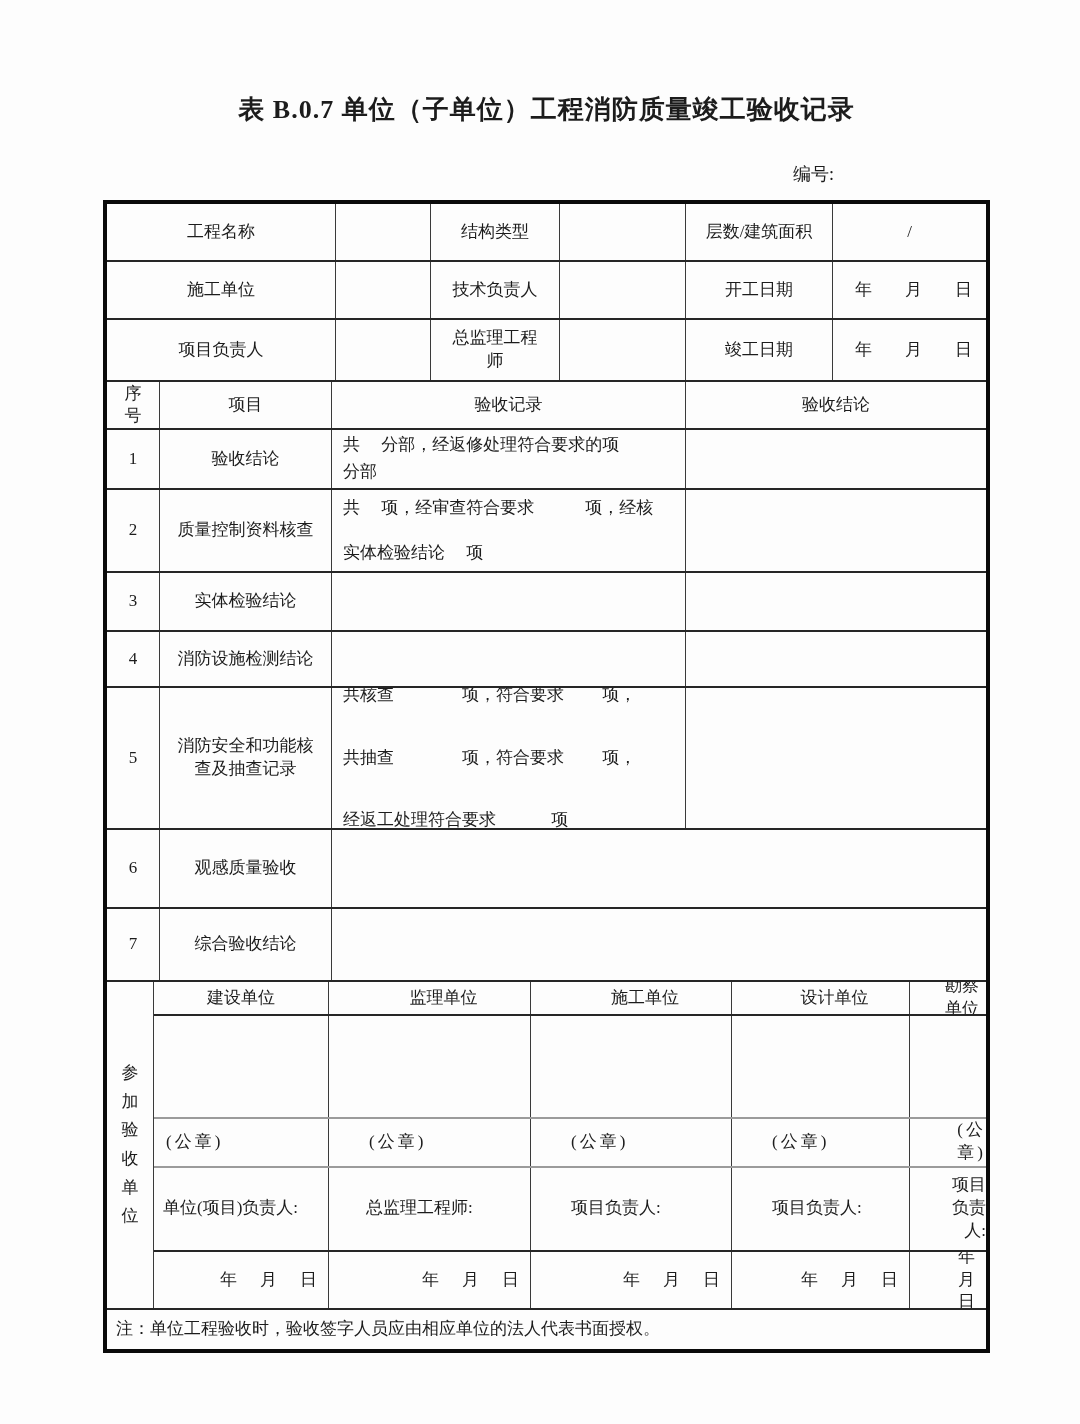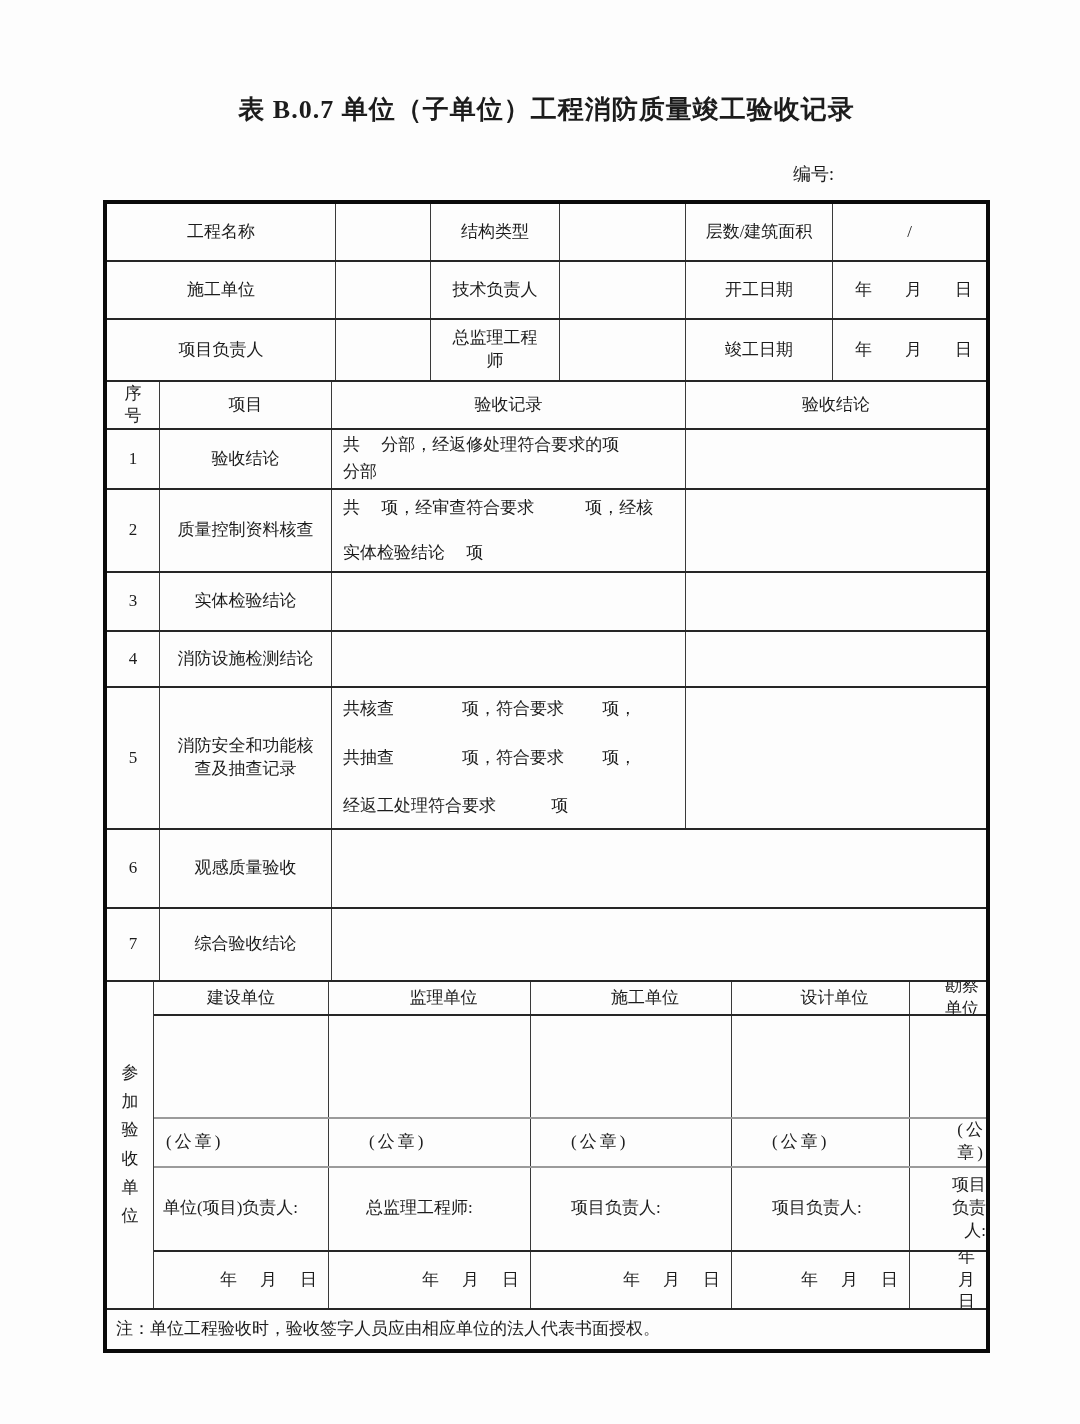--- a/index.html
+++ b/index.html
@@ -23,21 +23,21 @@
         justify-content:center;text-align:center;overflow:hidden;line-height:1.35;}
   .cell.last{border-right:none;}
   .cell.left{justify-content:flex-start;text-align:right;}
   .cell.right{justify-content:flex-end;text-align:right;}
   .date-top{letter-spacing:8px;padding-right:6px;}
   .date-bot{letter-spacing:3px;padding-right:8px;}
   .pad{padding:0 14px;}
   .pad-sm{padding:0 11px;}
   .rec{flex-direction:column;align-items:flex-start;justify-content:center;
        text-align:left;padding:0 11px;}
-  .g4{row-gap:4px;} .g22{row-gap:22px;} .g26{row-gap:26px;} .g14{row-gap:14px;}
+  .g4{row-gap:4px;} .g22{row-gap:22px;} .g26{row-gap:40px;} .g14{row-gap:14px;}
   .vwrap{width:1.15em;line-height:1.3;text-align:center;}
   .vwrap6{width:1.15em;line-height:1.68;text-align:center;}
   .bsec{display:flex;border-bottom:none;}
   .bcol{display:flex;flex-direction:column;flex:1;}
   .brow{display:flex;border-bottom:2px solid #262626;gap:28px;}
   .gray-b{border-bottom:2px solid var(--ln-gray);}
   .seal{letter-spacing:3px;padding-left:12px;}
   .note-row{align-items:center;}
 </style>
 </head>

